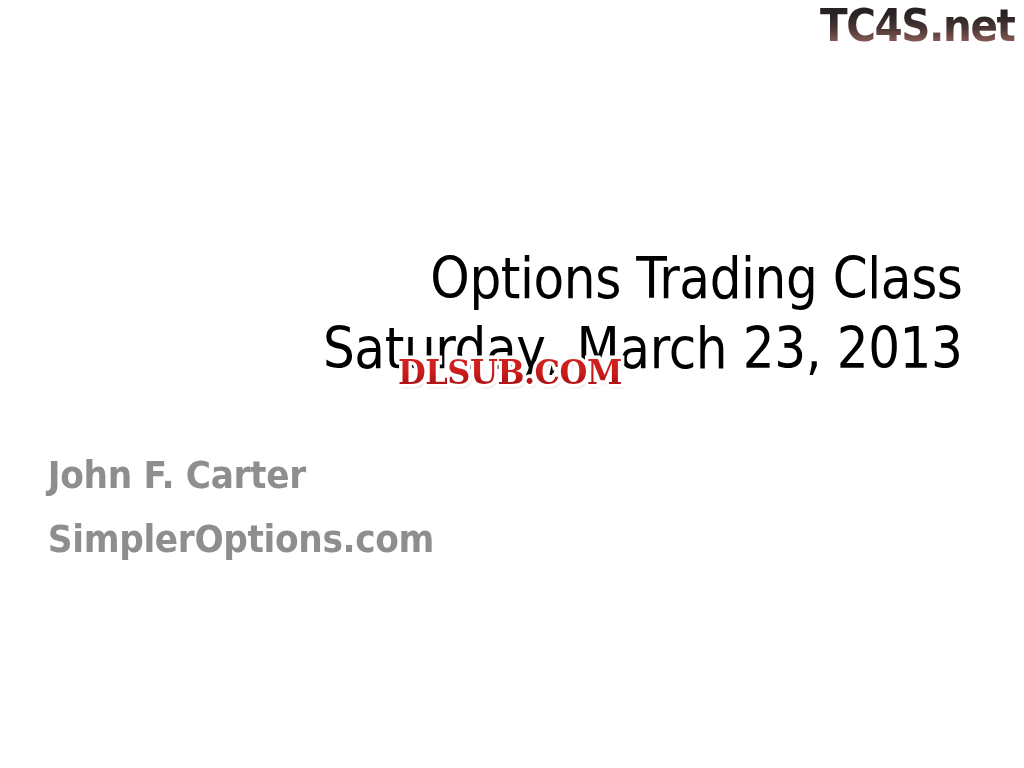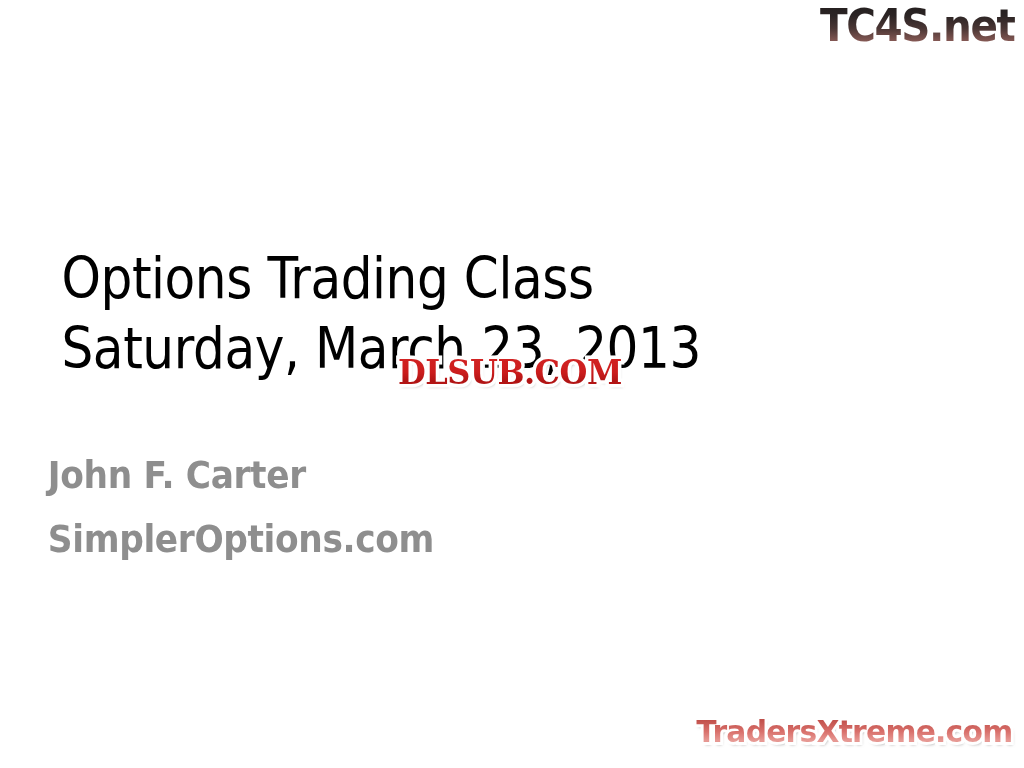--- a/index.html
+++ b/index.html
@@ -48,21 +48,21 @@
     -webkit-text-fill-color: transparent;
     text-shadow: none;
   }
 
   
   #title-block {
     position: absolute;
     left: 0;
     top: 243px;
     width: 1024px;
-    text-align: left;
+    text-align: right;
   }
   .title-line {
     font-family: "DejaVu Sans", "Liberation Sans", sans-serif;
     font-weight: normal;
     font-size: 57px;
     line-height: 70px;
     color: #000000;
     letter-spacing: -0.5px;
     transform: scaleX(0.88);
     white-space: nowrap;
@@ -186,18 +186,14 @@
   <div id="subtitle-block">
     <div class="subtitle-line">John F. Carter</div>
     <div class="subtitle-line">SimplerOptions.com</div>
   </div>
 
   <div id="dlsub-watermark">
     <div class="wm-text wm-stroke">DLSUB.COM</div>
     <div class="wm-text wm-fill">DLSUB.COM</div>
   </div>
 
-  <div id="tradersxtreme-logo">
-    <div class="tx-text tx-stroke">TradersXtreme.com</div>
-    <div class="tx-text tx-fill">TradersXtreme.com</div>
-  </div>
 
 </div>
 
 </body></html>

